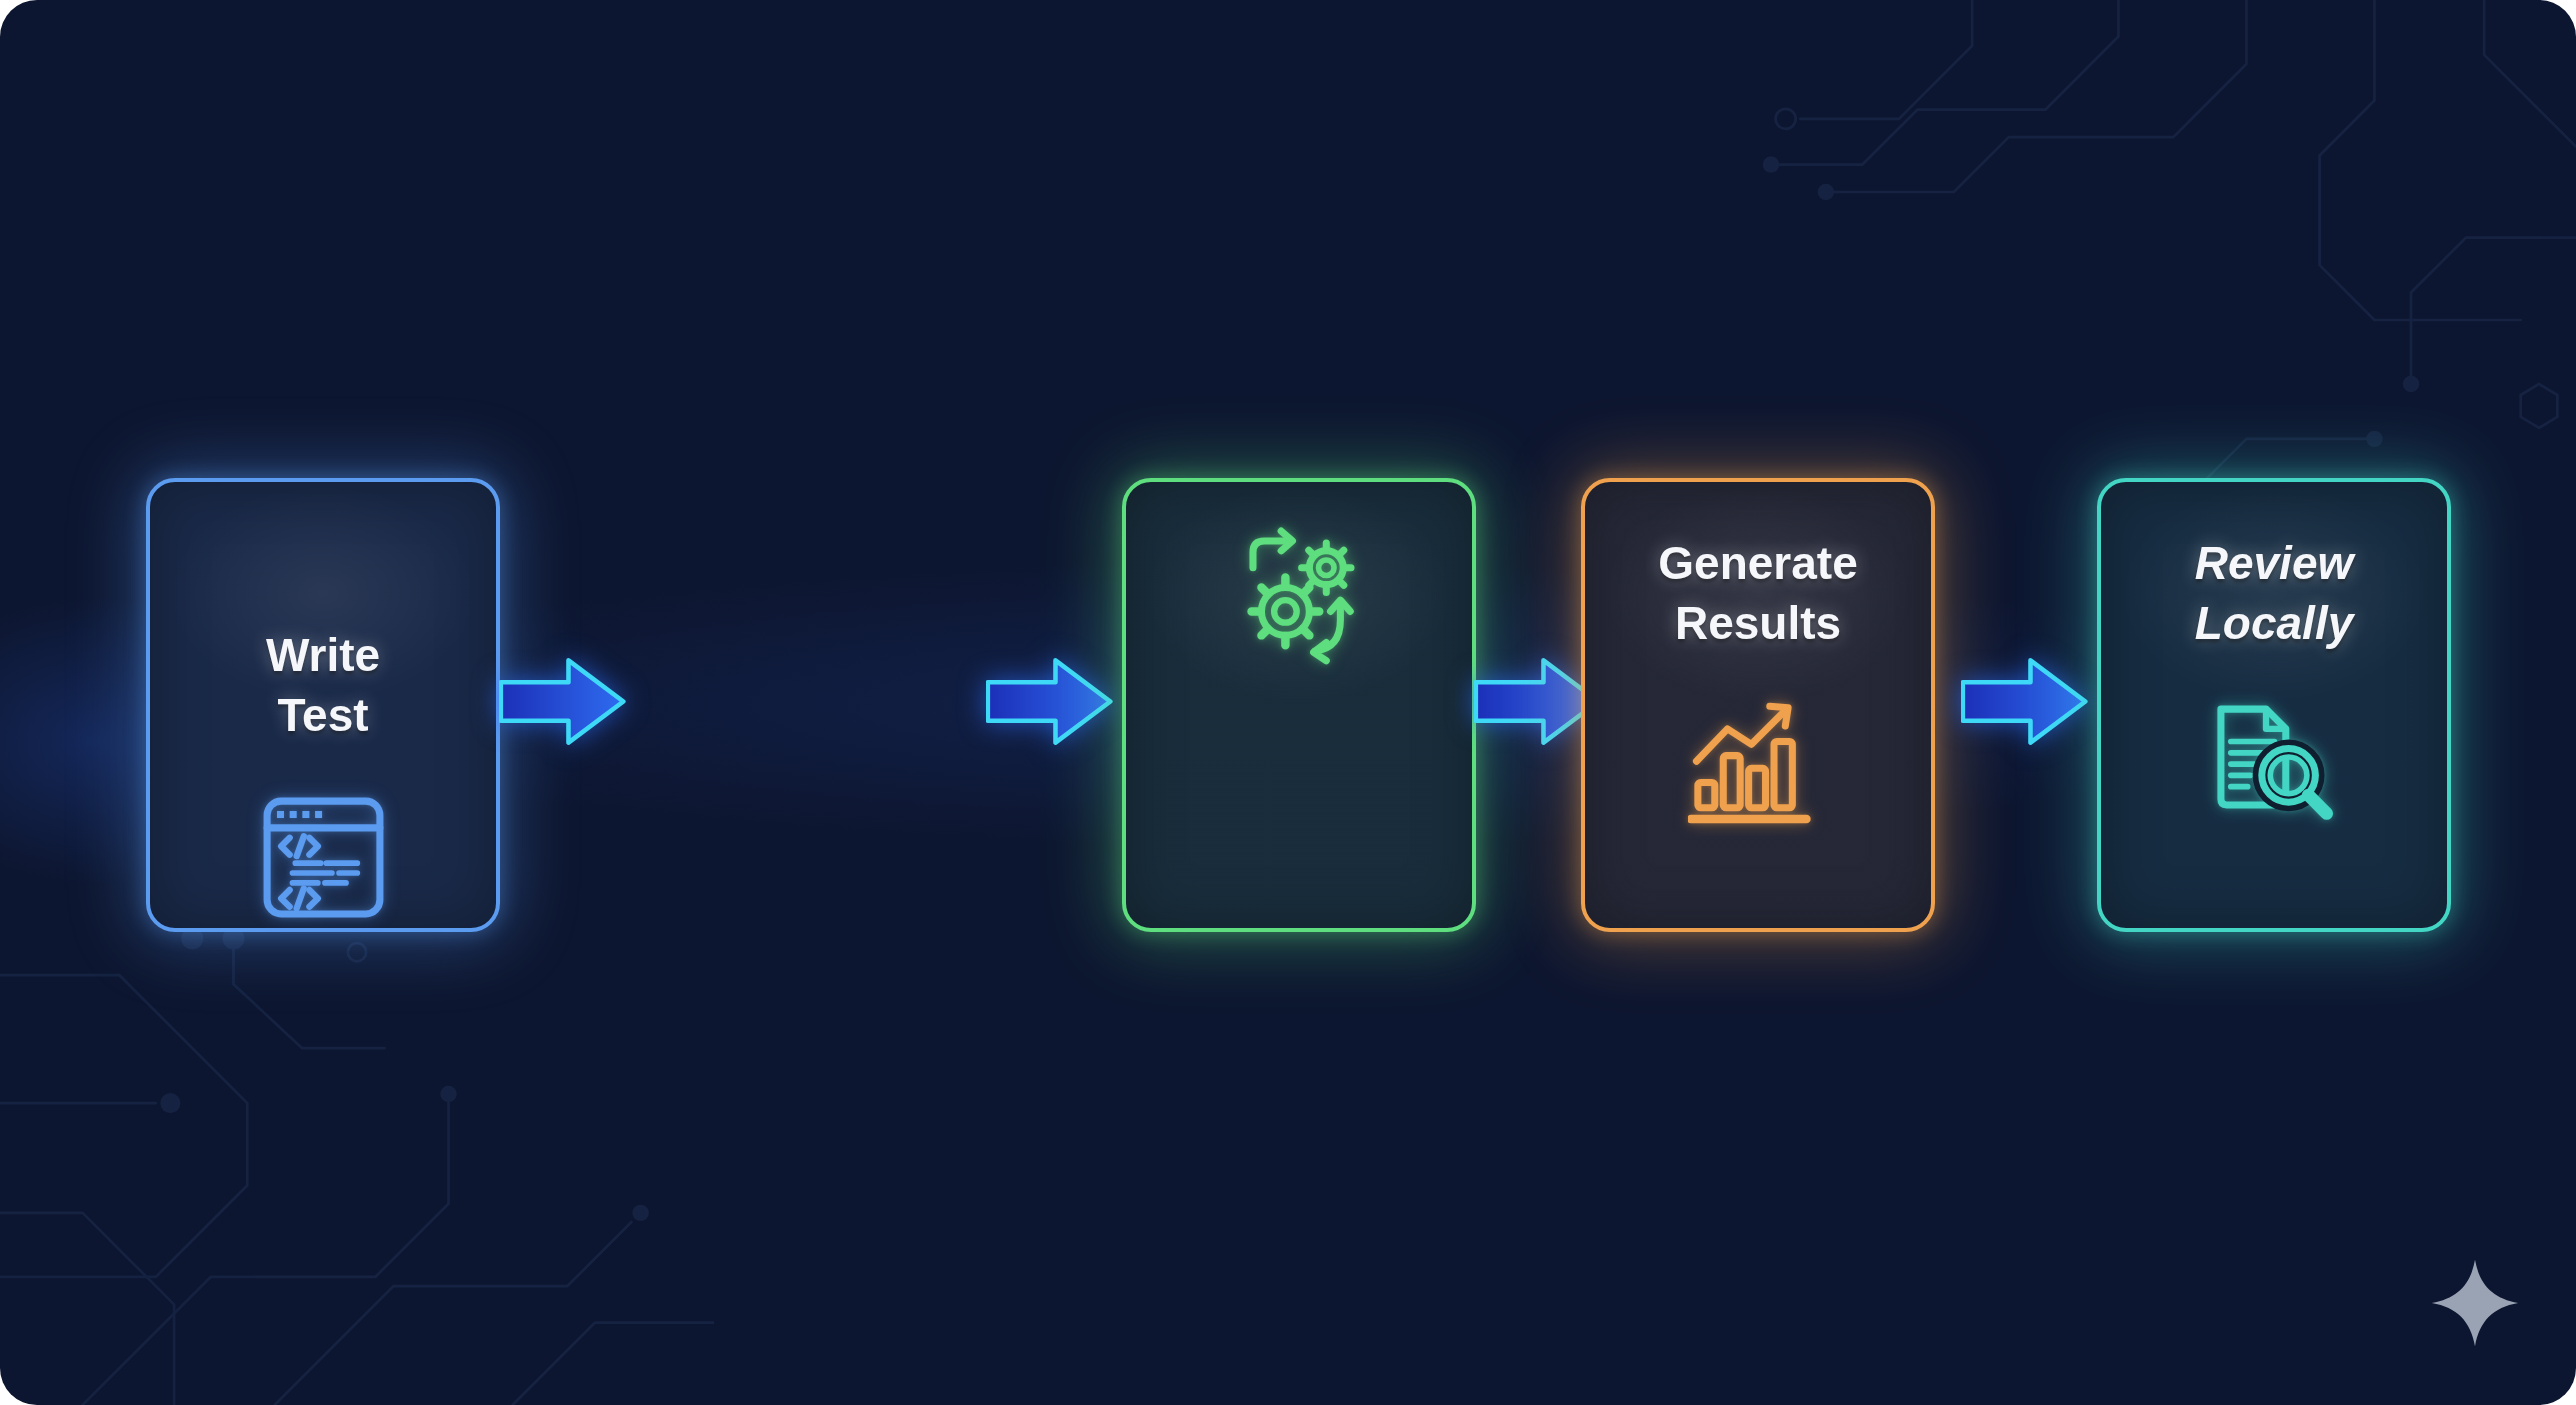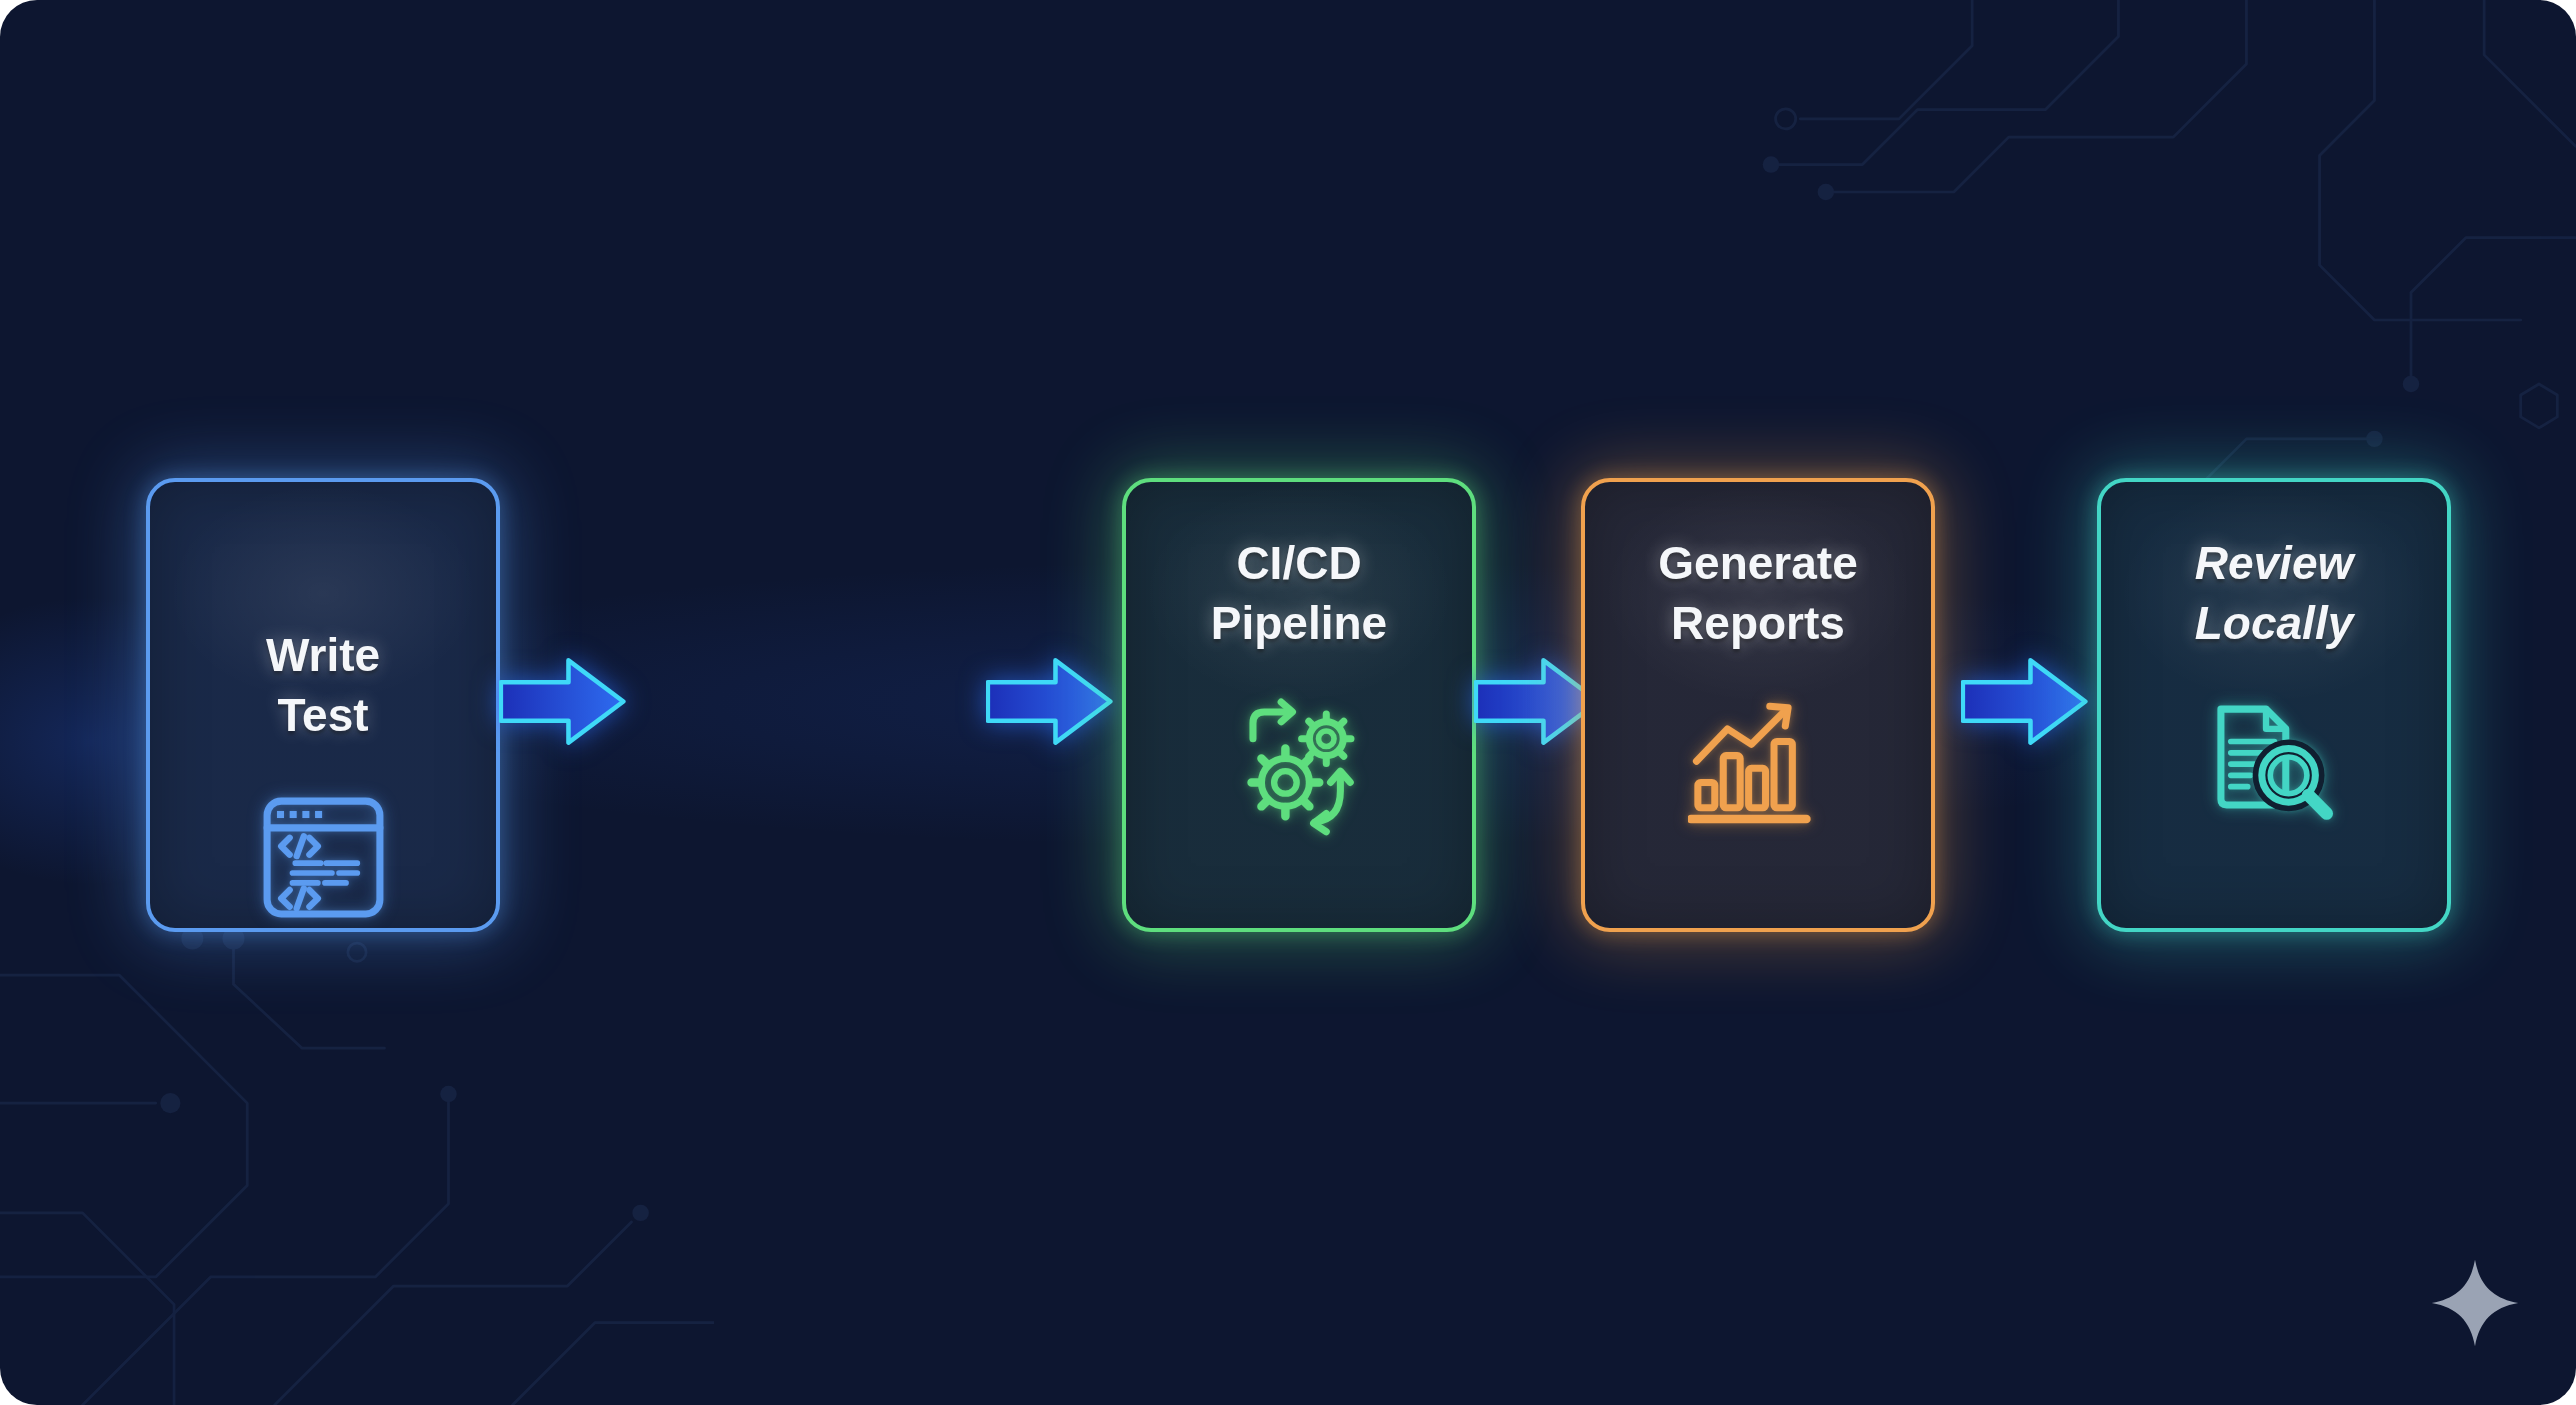--- a/index.html
+++ b/index.html
@@ -124,24 +124,20 @@
   <svg class="arrow" style="left:499px" viewBox="0 0 140 110">
     <polygon points="2,34 76,34 76,10 136,55 76,100 76,76 2,76"></polygon>
   </svg>
 
 
   <svg class="arrow" style="left:986px" viewBox="0 0 140 110">
     <polygon points="2,34 76,34 76,10 136,55 76,100 76,76 2,76"></polygon>
   </svg>
 
   <div class="card" style="left: 1122px; --accent: #5ede7e; --glow: #5ede7e55; --tint: #5ede7e16;">
-    <div class="label">
-      <span class="line">CI/CD</span>
-      <span class="line">Pipeline</span>
-    </div>
     <svg class="icon" viewBox="0 0 100 100">
       <circle cx="40" cy="62" r="17" stroke-width="5"></circle>
       <circle cx="40" cy="62" r="8" stroke-width="4.5"></circle>
       <path d="M57.5 62 L64 62 M52.4 74.4 L57 79 M40 79.5 L40 86 M27.6 74.4 L23 79
                M22.5 62 L16 62 M27.6 49.6 L23 45 M40 44.5 L40 38 M52.4 49.6 L57 45" stroke-width="6"></path>
       <circle cx="69" cy="31" r="12" stroke-width="5"></circle>
       <circle cx="69" cy="31" r="5.5" stroke-width="4"></circle>
       <path d="M81.5 31 L86.5 31 M77.8 39.8 L81.4 43.4 M69 43.5 L69 48.5 M60.2 39.8 L56.6 43.4
                M56.5 31 L51.5 31 M60.2 22.2 L56.6 18.6 M69 18.5 L69 13.5 M77.8 22.2 L81.4 18.6" stroke-width="5"></path>
       <path d="M17 31 V20 Q17 12 25 12 H43" stroke-width="5"></path>
@@ -152,21 +148,21 @@
     </svg>
   </div>
 
   <svg class="arrow" style="left:1474px" viewBox="0 0 140 110">
     <polygon points="2,34 76,34 76,10 136,55 76,100 76,76 2,76"></polygon>
   </svg>
 
   <div class="card" style="left: 1581px; --accent: #f0a14e; --glow: #f0a14e55; --tint: #f0a14e16;">
     <div class="label">
       <span class="line">Generate</span>
-      <span class="line">Reports</span>
+      <span class="line">Results</span>
     </div>
     <svg class="icon" viewBox="0 0 100 100">
       <rect x="7" y="62" width="12" height="18" rx="2" stroke-width="5"></rect>
       <rect x="25" y="43" width="12" height="37" rx="2" stroke-width="5"></rect>
       <rect x="43" y="52" width="12" height="28" rx="2" stroke-width="5"></rect>
       <rect x="61" y="33" width="13" height="47" rx="2" stroke-width="5"></rect>
       <path d="M2 88 H84" stroke-width="6"></path>
       <polyline points="6,47 28,24 45,35 70,10" stroke-width="5"></polyline>
       <polyline points="58,8 71,9 69,22" stroke-width="5"></polyline>
     </svg>

